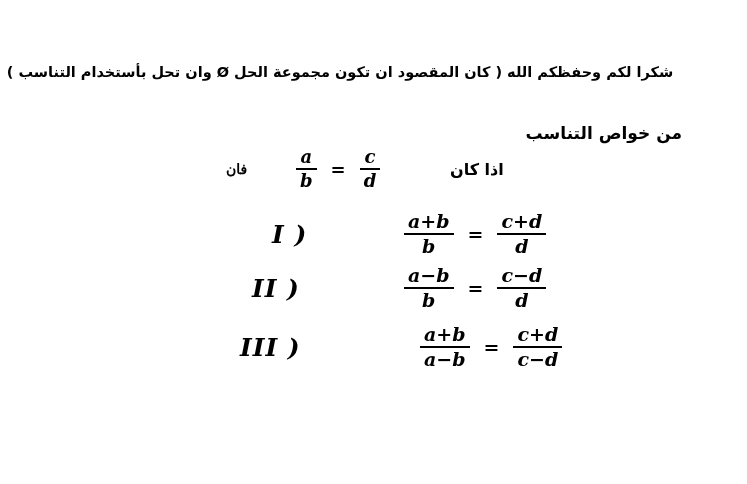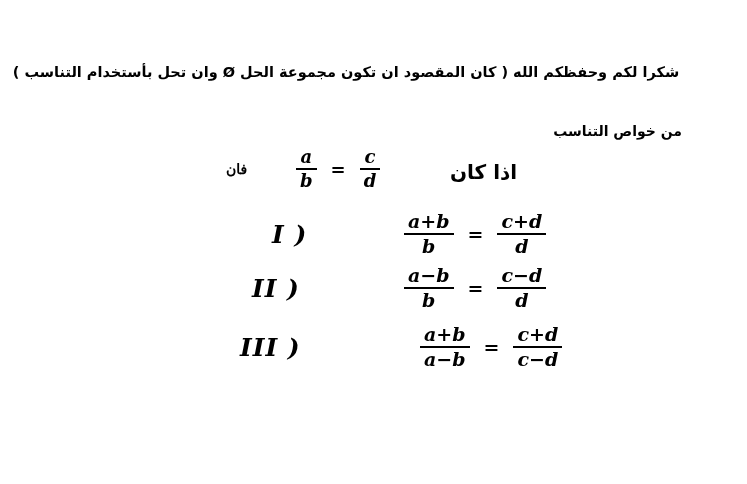--- a/index.html
+++ b/index.html
@@ -17,58 +17,58 @@
   .page {
     position: relative;
     width: 747px;
     height: 484px;
   }
 
   
   .note-line {
     position: absolute;
     top: 64px;
-    left: 6px;
+    left: 0;
     width: 680px;
     text-align: center;
     direction: rtl;
     font-family: "DejaVu Sans", sans-serif;
     font-weight: bold;
     font-size: 14.5px;
     color: #000;
     white-space: nowrap;
   }
 
   
   .subheading {
     position: absolute;
     top: 123px;
     right: 65px;
     direction: rtl;
     font-family: "DejaVu Sans", sans-serif;
     font-weight: bold;
-    font-size: 14px;
+    font-size: 17px;
   }
 
   
   .condition-row {
     position: absolute;
     top: 148px;
     left: 0;
     width: 747px;
     height: 52px;
   }
   .word-izakan {
     position: absolute;
     top: 12px;
     left: 450px;
     direction: rtl;
     font-family: "DejaVu Sans", sans-serif;
     font-weight: bold;
-    font-size: 20px;
+    font-size: 16px;
   }
   .word-fan {
     position: absolute;
     top: 13px;
     left: 226px;
     direction: rtl;
     font-family: Liberation Sans, sans-serif;
     font-weight: bold;
     font-size: 14px;
   }

